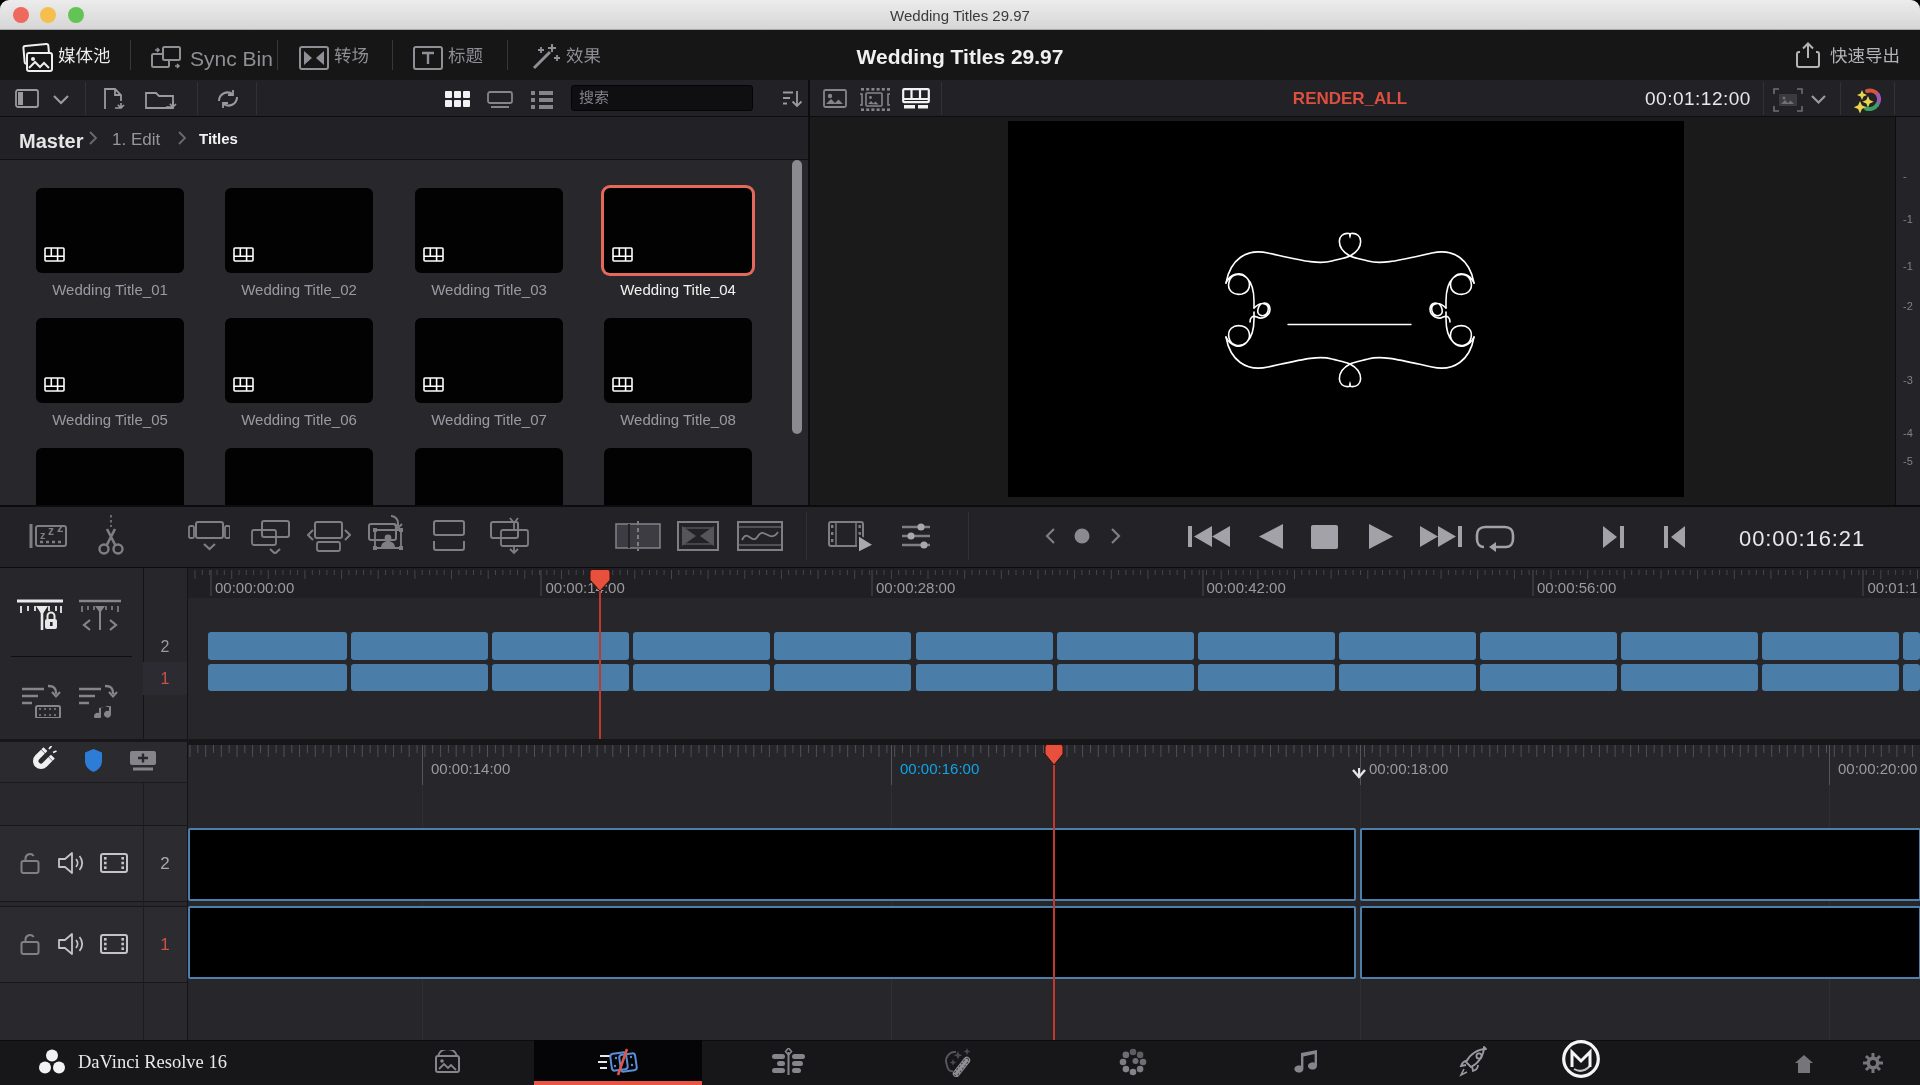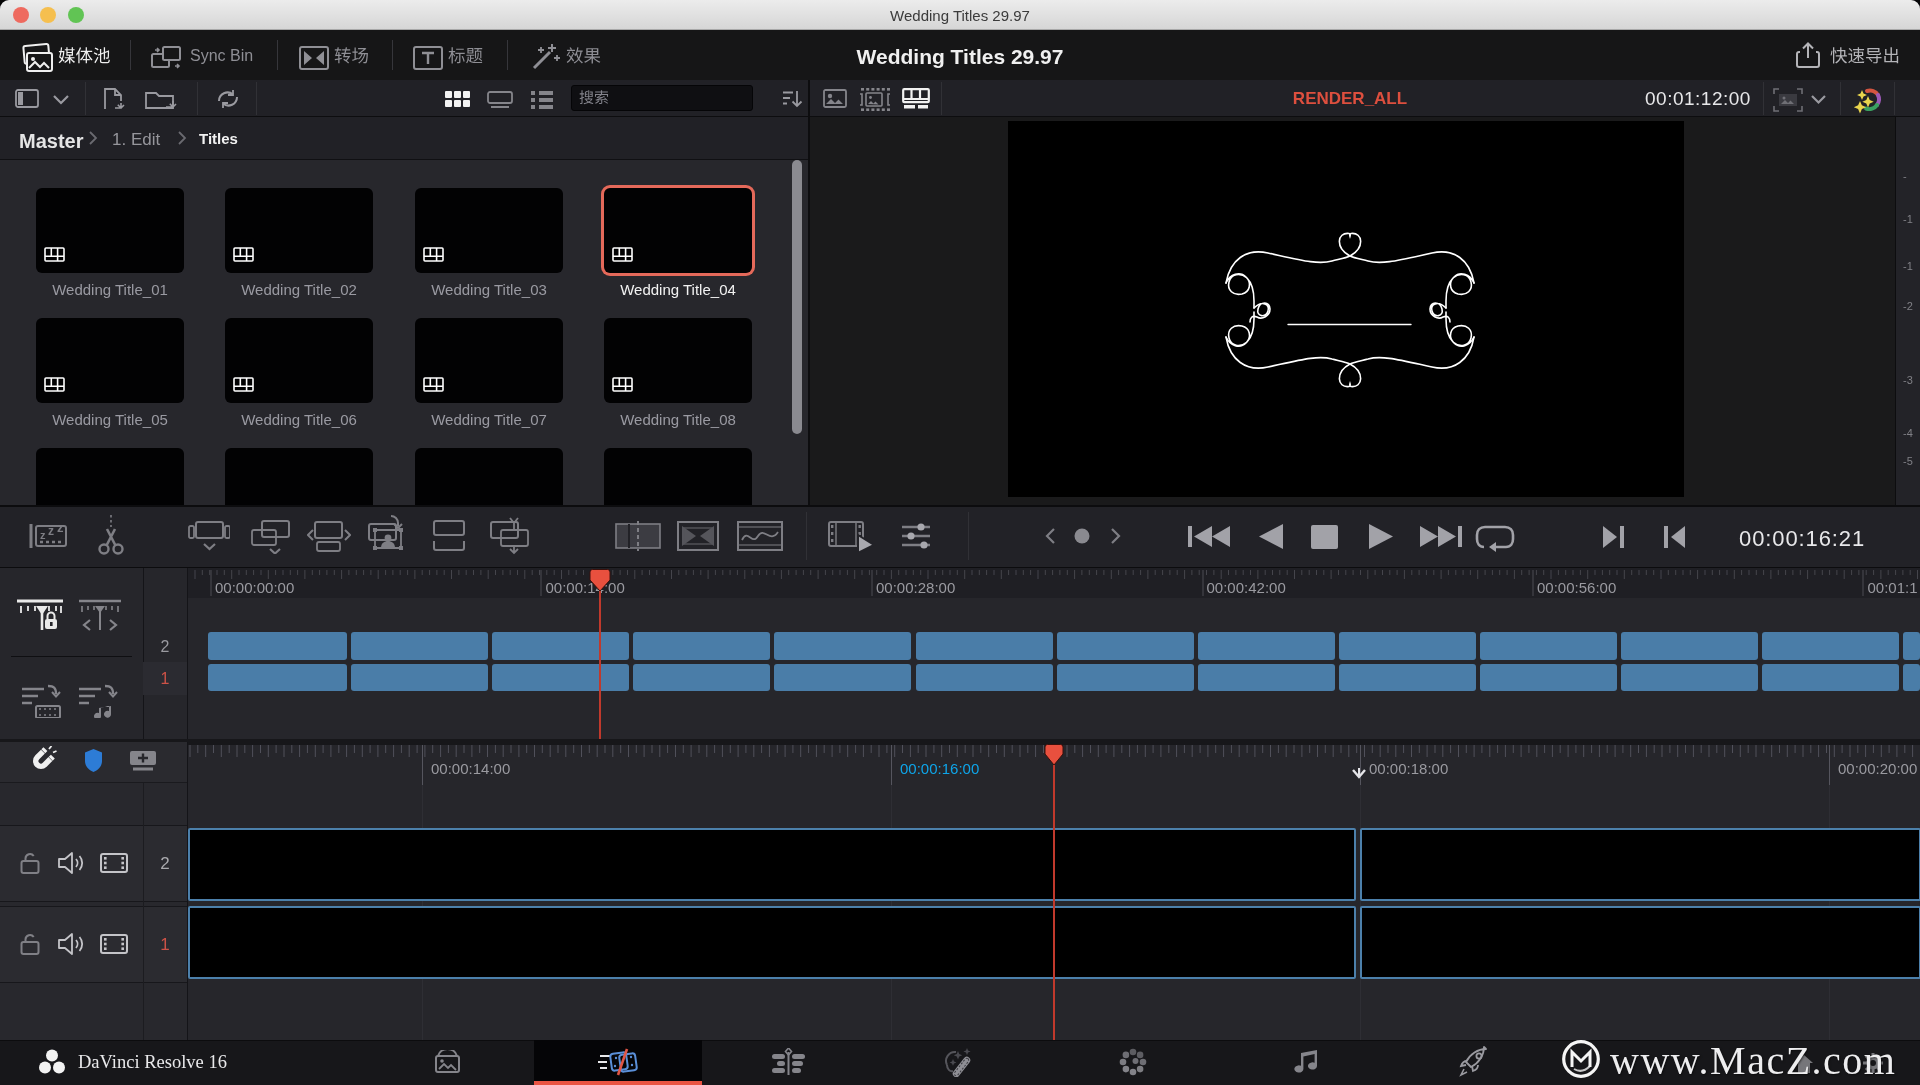--- a/index.html
+++ b/index.html
@@ -29,21 +29,21 @@
     </svg>
 <div style="position:absolute;left:130px;top:40px;width:1px;height:30px;background:#36363b;"></div>
 <svg style="position:absolute;left:150px;top:44px;" width="36" height="28" viewBox="0 0 36 28">
 <g fill="none" stroke="#8f8f95" stroke-width="2">
 <rect x="2" y="10" width="17" height="13" rx="1.5"></rect>
 <rect x="13" y="3" width="17" height="13" rx="1.5" fill="#161617"></rect>
 <path d="M5 6 l4 0 m-2 -2 l2 2 -2 2" stroke-width="1.6"></path>
 <path d="M25 22 l4 0 m-2 -2 l2 2 -2 2" stroke-width="1.6"></path>
 </g>
     </svg>
-<div style="position:absolute;left:190px;top:48px;font-family:'Liberation Sans',sans-serif;font-size:16px;color:#8f8f95;font-weight:400;white-space:nowrap;line-height:1;">Sync Bin</div>
+<div style="position:absolute;left:190px;top:48px;font-family:'Liberation Sans',sans-serif;font-size:21px;color:#8f8f95;font-weight:400;white-space:nowrap;line-height:1;">Sync Bin</div>
 <div style="position:absolute;left:277px;top:40px;width:1px;height:30px;background:#36363b;"></div>
 <svg style="position:absolute;left:299px;top:46px;" width="30" height="24" viewBox="0 0 30 24">
 <rect x="1" y="1" width="28" height="22" rx="2" fill="none" stroke="#8f8f95" stroke-width="2"></rect>
 <path d="M5 5 L13 12 L5 19 Z M25 5 L17 12 L25 19 Z" fill="#8f8f95"></path>
     </svg>
 <svg style="position:absolute;left:334px;top:47px;overflow:visible" width="37" height="23">
       <g fill="#8f8f95" transform="translate(0 15.0) scale(0.017500 -0.017500)">
         <path transform="translate(0 0)" d="M81 332C89 340 120 346 154 346H243V201L40 167L56 94L243 130V-76H315V144L450 171L447 236L315 213V346H418V414H315V567H243V414H145C177 484 208 567 234 653H417V723H255C264 757 272 791 280 825L206 840C200 801 192 762 183 723H46V653H165C142 571 118 503 107 478C89 435 75 402 58 398C67 380 77 346 81 332ZM426 535V464H573C552 394 531 329 513 278H801C766 228 723 168 682 115C647 138 612 160 579 179L531 131C633 70 752 -22 810 -81L860 -23C830 6 787 40 738 76C802 158 871 253 921 327L868 353L856 348H616L650 464H959V535H671L703 653H923V723H722L750 830L675 840L646 723H465V653H627L594 535Z"></path>
         <path transform="translate(1000.0 0)" d="M411 434C420 442 452 446 498 446H569C527 336 455 245 363 185L351 243L244 203V525H354V596H244V828H173V596H50V525H173V177C121 158 74 141 36 129L61 53C147 87 260 132 365 174L363 183C379 173 406 153 417 141C513 211 595 316 640 446H724C661 232 549 66 379 -36C396 -46 425 -67 437 -79C606 34 725 211 794 446H862C844 152 823 38 797 10C787 -2 778 -5 762 -4C744 -4 706 -4 665 0C677 -20 685 -50 686 -71C728 -73 769 -74 793 -71C822 -68 842 -60 861 -36C896 5 917 129 938 480C939 491 940 517 940 517H538C637 580 742 662 849 757L793 799L777 793H375V722H697C610 643 513 575 480 554C441 529 404 508 379 505C389 486 405 451 411 434Z"></path>
       </g>
@@ -1218,13 +1218,12 @@
 <g stroke="#76767a" stroke-width="3">
 <path d="M13 3 v4 M13 19 v4 M3 13 h4 M19 13 h4 M6 6 l2.8 2.8 M17.2 17.2 L20 20 M20 6 l-2.8 2.8 M8.8 17.2 L6 20"></path>
 </g>
 <circle cx="13" cy="13" r="3" fill="#17171a"></circle>
     </svg>
 <svg style="position:absolute;left:1562px;top:1040px;" width="40" height="38" viewBox="0 0 40 38">
 <circle cx="19" cy="19" r="17.3" fill="none" stroke="#f5f5f5" stroke-width="3.2"></circle>
 <path d="M10 27 V12 L19 21 L28 12 V27" fill="none" stroke="#f5f5f5" stroke-width="3"></path>
 <path d="M12 29 c5 3 10 3 16 -3" fill="none" stroke="#f5f5f5" stroke-width="2" opacity=".8"></path>
     </svg>
-<div style="position:absolute;left:1610px;top:1041px;font-family:'Liberation Serif',serif;font-size:40px;color:#ededef;font-weight:400;white-space:nowrap;line-height:1;letter-spacing:1.5px;text-shadow:1px 1px 2px rgba(0,0,0,.5);">www.MacZ.com</div>
 </div>
 </body></html>

